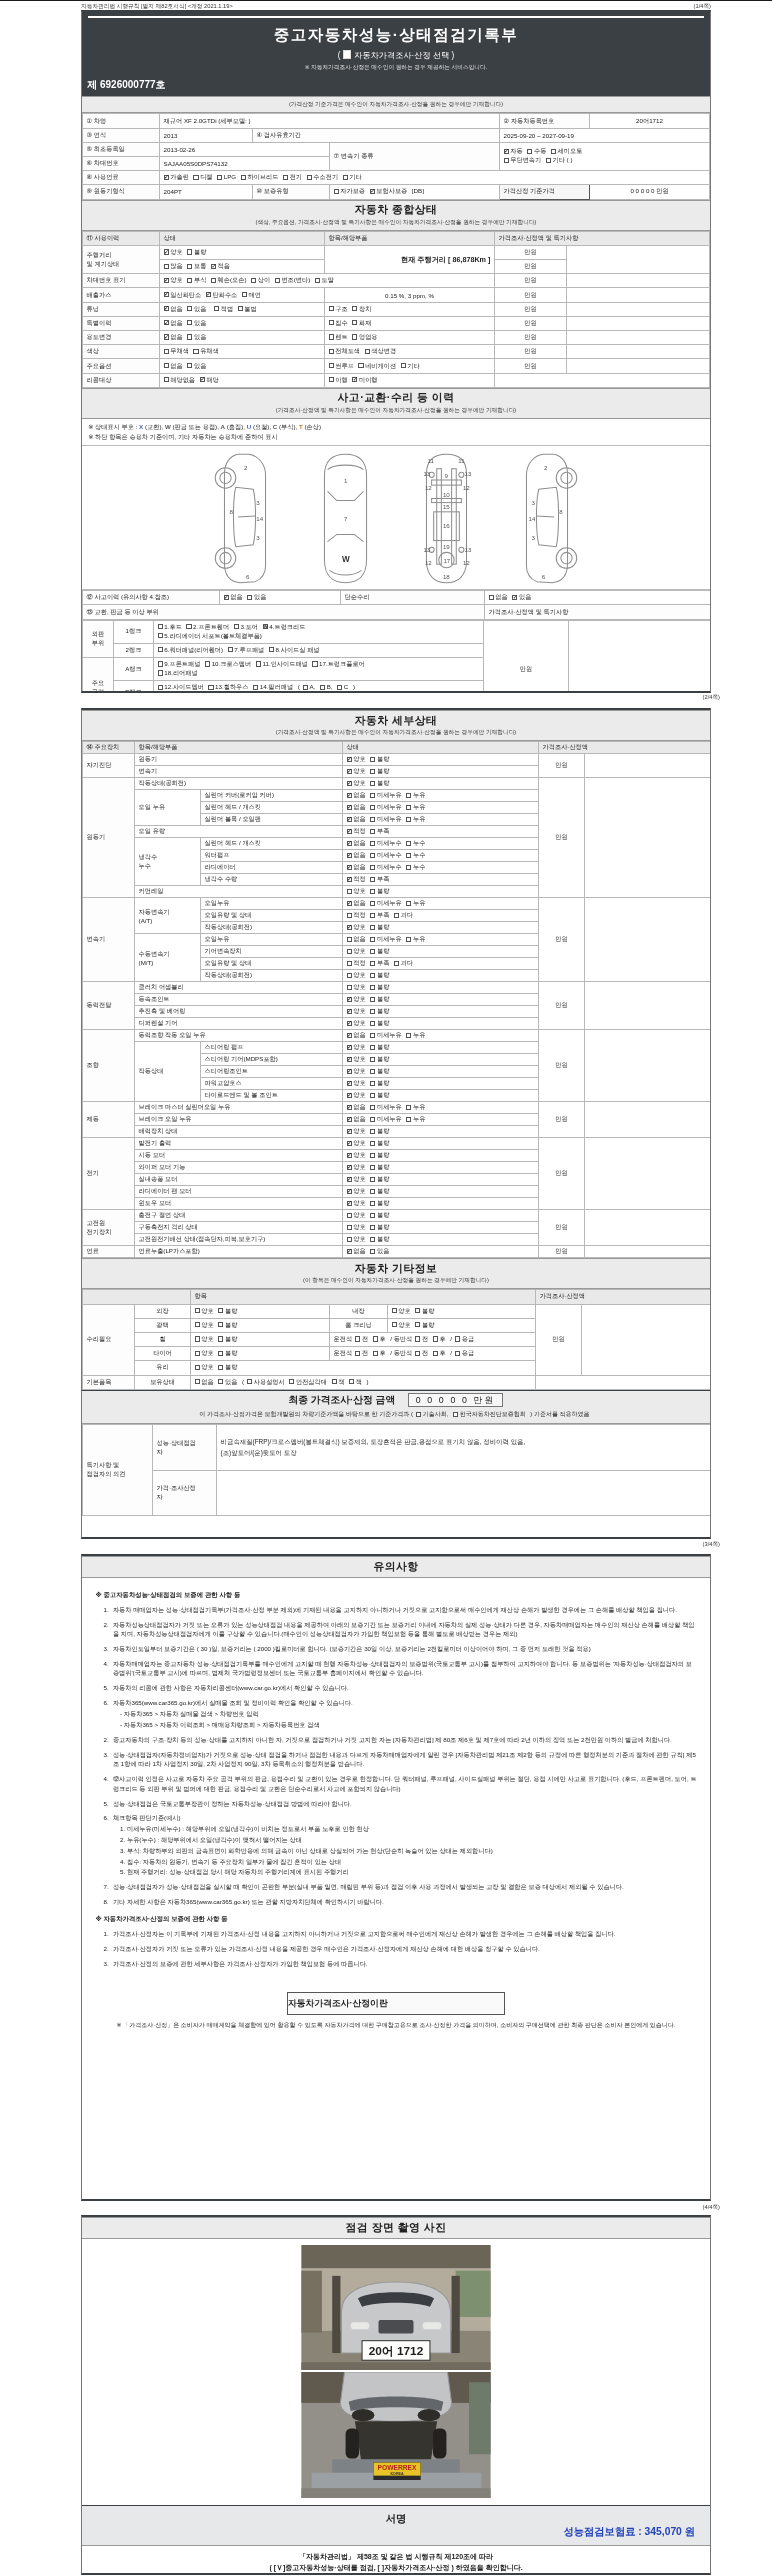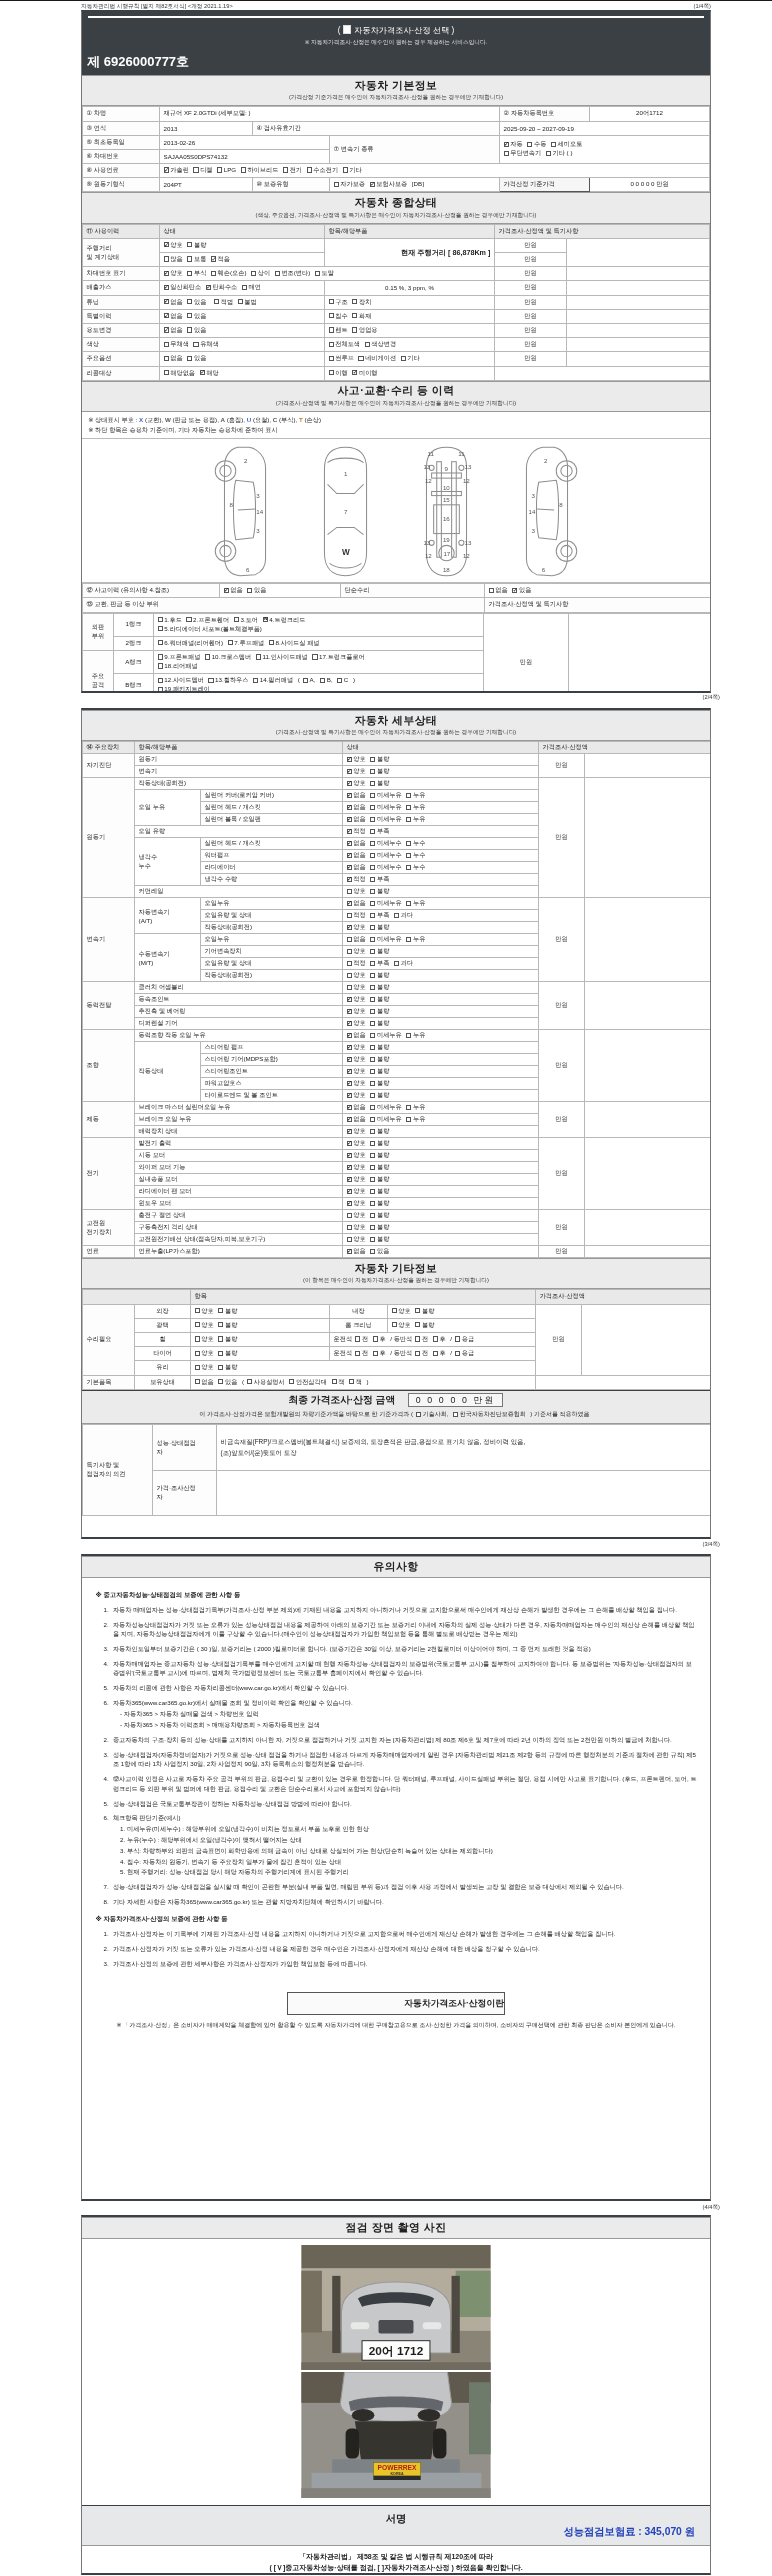--- a/index.html
+++ b/index.html
@@ -8,21 +8,21 @@
   .topstrip{top:2.1px;left:81px;width:630px;font-size:5.7px;color:#333;display:flex;justify-content:space-between}
   .pagemark{left:81px;width:639px;text-align:right;font-size:5.7px;color:#333}
   .page{left:81px;width:630px;border:1px solid #777;border-top:2.6px solid #3b4045;border-bottom:2.6px solid #3b4045;background:#fff;box-sizing:border-box;overflow:hidden}
   
   .titlebox{background:#3b4045;color:#fff;position:relative;padding:3.1px 5.2px 4.1px 5.2px}
   .titlebox .hline{height:1.5px;background:#fff;margin:1px 1px 7.2px 1px}
   .t-main{text-align:center;font-size:15.5px;font-weight:bold;letter-spacing:1.5px}
   .t-opt{text-align:center;font-size:8.2px;margin-top:4.1px}
   .t-opt .sq{display:inline-block;width:5.7px;height:7.2px;background:#fff;border:0.5px solid #ddd;vertical-align:-1px;margin:0 3.1px}
   .t-note{text-align:center;font-size:5.7px;color:#e3e3e3;margin-top:2.6px}
-  .docno{font-size:13px;font-weight:bold;margin-top:6.2px}
+  .docno{font-size:10px;font-weight:bold;margin-top:6.2px}
   
   .secbar{background:#ebebeb;border-top:0.5px solid #999;border-bottom:0.5px solid #999;text-align:center;padding:2.6px 0 3.1px}
   .secbar .st1{font-size:10.8px;font-weight:bold;letter-spacing:0.5px}
   .secbar .st2{font-size:5.7px;color:#333;margin-top:1.5px}
   
   table{width:100%;border-collapse:collapse;table-layout:fixed}
   td{border:0.5px solid #b8b8b8;padding:2.1px 3.6px;font-size:6.2px;vertical-align:middle;overflow:hidden;word-break:keep-all}
   td.hd{background:#e9e9e9}
   td.lb{background:#fdfdfd}
   td.vc{text-align:center;background:#fdfdfd}
@@ -48,47 +48,47 @@
   .fb1{font-size:9.8px;font-weight:bold}
   .fb1 .amt{border:0.5px solid #777;background:#f7f7f7;padding:1px 7.2px;margin-left:12.4px;font-weight:normal;letter-spacing:2.1px;font-size:8.8px}
   .fb2{font-size:6px;margin-top:3.1px}
   
   .notice{padding:5.2px 13.4px;font-size:6.2px;line-height:1.5}
   .nh{font-weight:bold;margin:7.2px 0 5.2px;font-size:6.4px}
   .ni{display:flex;margin-bottom:5.7px}
   .nn{width:13.4px;flex:none;text-align:right;margin-right:4.1px}
   .nt{flex:1}
   .ns{margin:1.5px 0 0 7.2px}
-  .nbox{width:216px;margin:13.4px auto 5.2px;border:1px solid #555;text-align:right;font-size:8.8px;font-weight:bold;padding:4.6px 0;background:#fafafa}
+  .nbox{width:216px;margin:13.4px auto 5.2px;border:1px solid #555;text-align:left;font-size:8.8px;font-weight:bold;padding:4.6px 0;background:#fafafa}
   .nboxbody{font-size:6px;text-align:center;margin:5.2px 20.6px 7.2px;line-height:1.55}
   
   .photowrap{width:190px;margin:6.2px auto 0}
   .signbox{background:#e6e8ea;border-top:1px solid #3b4045;border-bottom:0.5px solid #999;position:relative;height:39px;margin-top:5.2px}
   .signtitle{text-align:center;font-size:10.3px;font-weight:bold;padding-top:6.2px}
   .fee{position:absolute;right:15px;bottom:6.2px;color:#2343bb;font-size:10.3px;font-weight:bold}
   .confirm{text-align:center;font-size:7px;line-height:1.65;margin-top:4.6px;font-weight:bold}
 </style>
 </head>
 <body>
 
 <div class="abs topstrip">
   <span>자동차관리법 시행규칙 [별지 제82호서식] &lt;개정 2021.1.19&gt;</span>
   <span>(1/4쪽)</span>
 </div>
 
 <div class="abs page" style="top:9.3px;height:683px">
   <div class="titlebox">
     <div class="hline"></div>
+    <div class="t-main">중고자동차성능·상태점검기록부</div>
     <div class="t-opt">(<span class="sq"></span><span>자동차가격조사·산정 선택</span> )</div>
     <div class="t-note">※ 자동차가격조사·산정은 매수인이 원하는 경우 제공하는 서비스입니다.</div>
     <div class="docno">제 6926000777호</div>
   </div>
 
   <div class="secbar">
-    <div class="st1">자동차 기본정보</div>
     <div class="st2">(가격산정 기준가격은 매수인이 자동차가격조사·산정을 원하는 경우에만 기재합니다)</div>
   </div>
   <table>
       <colgroup>
         <col style="width: 77px;">
         <col style="width: 93px;">
         <col style="width: 77px;">
         <col style="width: 170px;">
         <col style="width: 90px;">
         <col style="width: 120px;">

